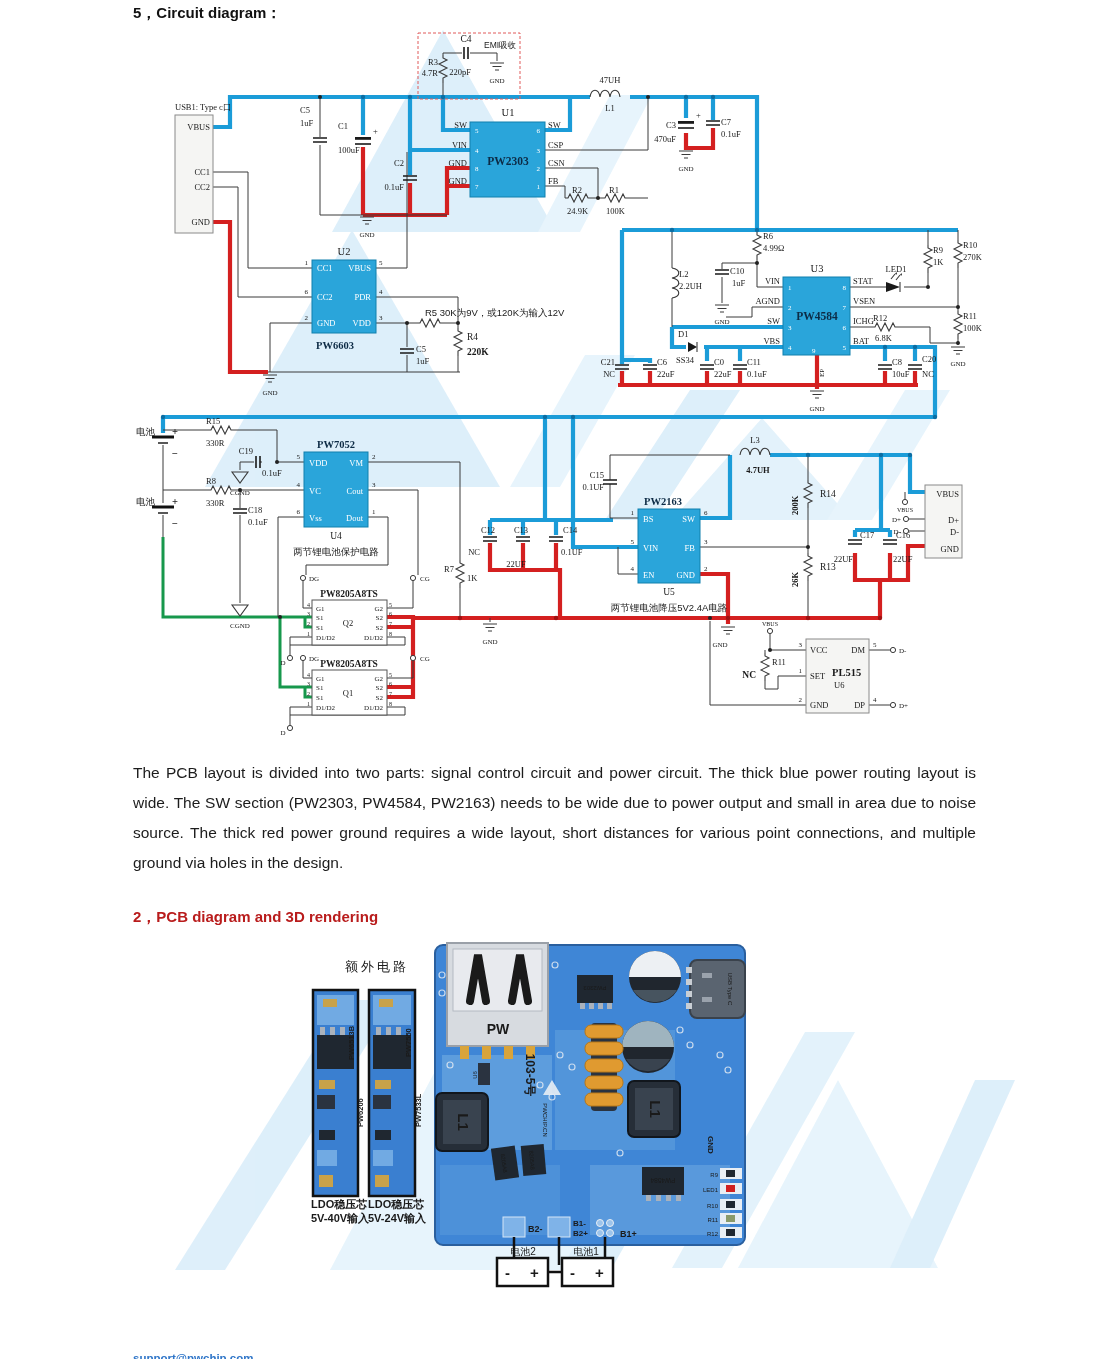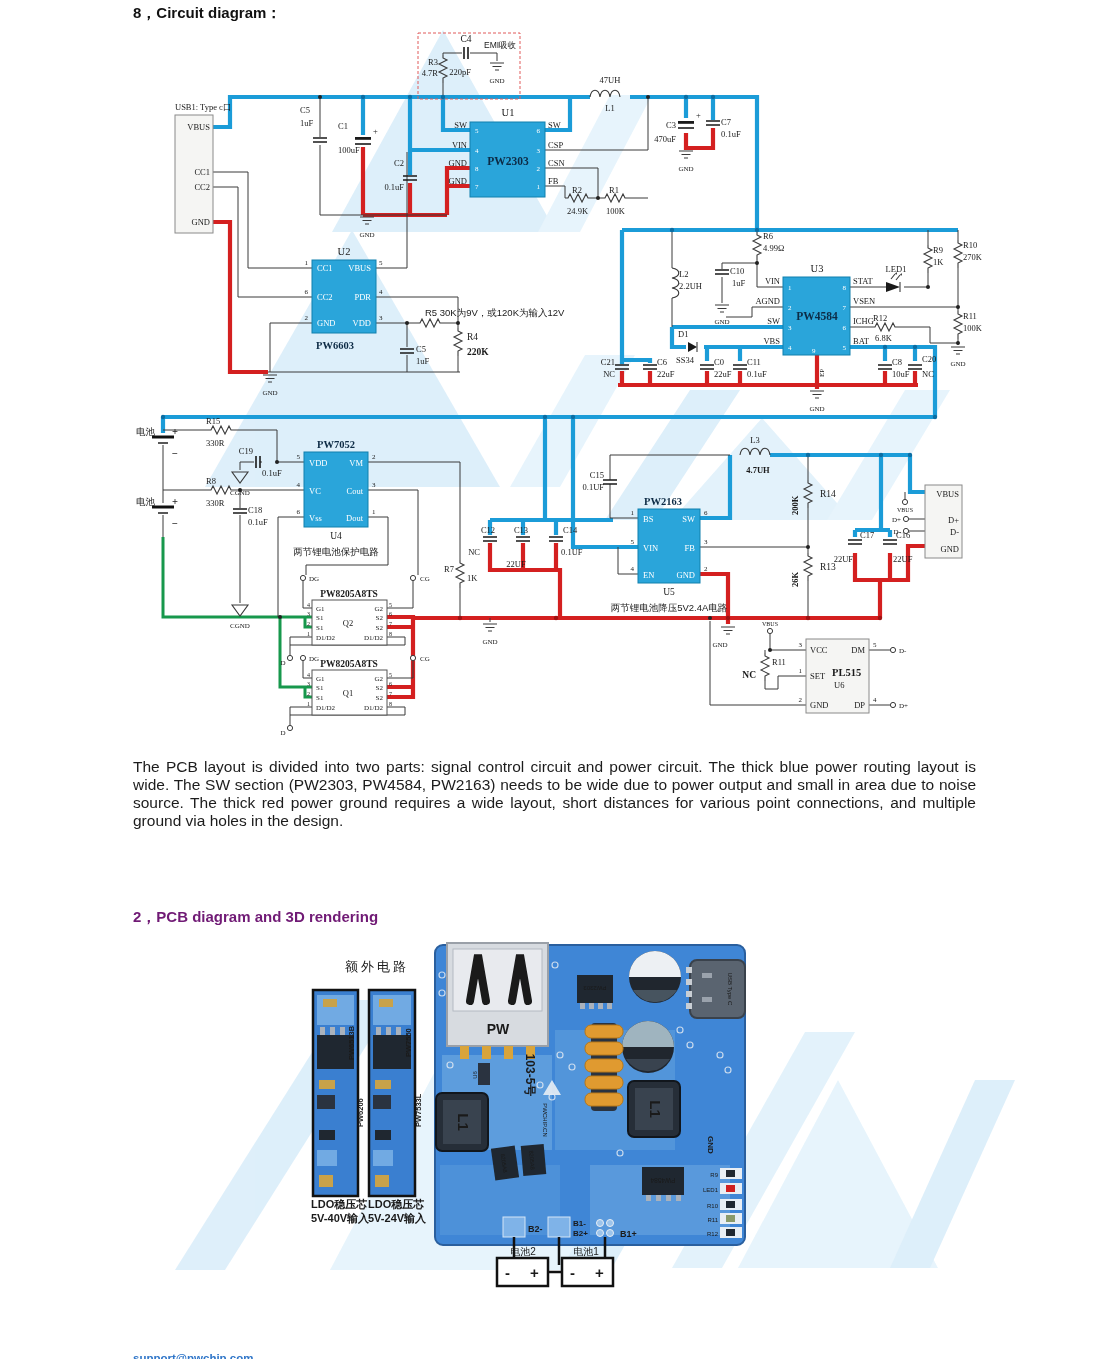--- a/index.html
+++ b/index.html
@@ -1,22 +1,22 @@
 <!DOCTYPE html>
 <html><head>
 <meta charset="utf-8">
 <style>
   html,body{margin:0;padding:0;background:#fff;}
   .page{position:relative;width:1109px;height:1359px;background:#fff;overflow:hidden;
         font-family:"Liberation Sans",sans-serif;}
   .wm{position:absolute;left:0;top:0;z-index:0;}
   .layer{position:absolute;z-index:1;}
   .h1{left:133px;top:4px;font-size:15px;font-weight:bold;color:#111;}
-  .para{left:133px;top:758px;width:843px;font-size:15.5px;line-height:18px;color:#1c1c1c;text-align:justify;}
-  .h2{left:133px;top:908px;font-size:15px;font-weight:bold;color:#701a75;}
+  .para{left:133px;top:758px;width:843px;font-size:15.5px;line-height:30px;color:#1c1c1c;text-align:justify;}
+  .h2{left:133px;top:908px;font-size:15px;font-weight:bold;color:#b91c1c;}
   .footer a{color:#2e75c8;font-weight:bold;font-size:11.5px;text-decoration:underline;}
   .footer{left:133px;top:1348px;}
   
   text{font-family:"Liberation Serif",serif;fill:#1a1a1a;}
   .t6{font-size:6px}.t7{font-size:7px}.t8{font-size:8.5px}.t9{font-size:9.5px}.t10{font-size:10.5px}.t11{font-size:11.5px}
   .b{font-weight:bold}
   .cn{font-family:"Liberation Sans",sans-serif;}
   .wt{fill:#fff;}
   .navy{fill:#0d2b45}
   .mid{text-anchor:middle}.end{text-anchor:end}
@@ -48,21 +48,21 @@
       <polygon points="905,390 950,390 872,520 827,520" fill="#d4ecfa"></polygon>
       <polygon points="345,1000 395,1000 225,1270 175,1270" fill="#c2e2f6"></polygon>
       <polygon points="470,1005 330,1270 610,1270" fill="#d4ecfa"></polygon>
       <polygon points="695,1032 745,1032 612,1268 562,1268" fill="#c2e2f6"></polygon>
       <polygon points="805,1032 855,1032 722,1268 672,1268" fill="#cde8f8"></polygon>
       <polygon points="838,1080 738,1268 938,1268" fill="#d4ecfa"></polygon>
       <polygon points="975,1080 1015,1080 930,1268 890,1268" fill="#c2e2f6"></polygon>
     </g>
   </svg>
 
-  <div class="layer h1">8，Circuit diagram：</div>
+  <div class="layer h1">5，Circuit diagram：</div>
 
   <svg class="layer" style="left:120px;top:25px" width="870" height="722" viewBox="0 0 870 722">
     <defs>
       <g id="gnd">
           <path class="sym" d="M-7,0 H7 M-4.5,3.5 H4.5 M-2,7 H2"></path>
         </g>
       <g id="capv">
           <path d="M-7,0 H7 M-7,4 H7" stroke="#1a1a1a" stroke-width="1.6" fill="none"></path>
         </g>
       <g id="cpol">

